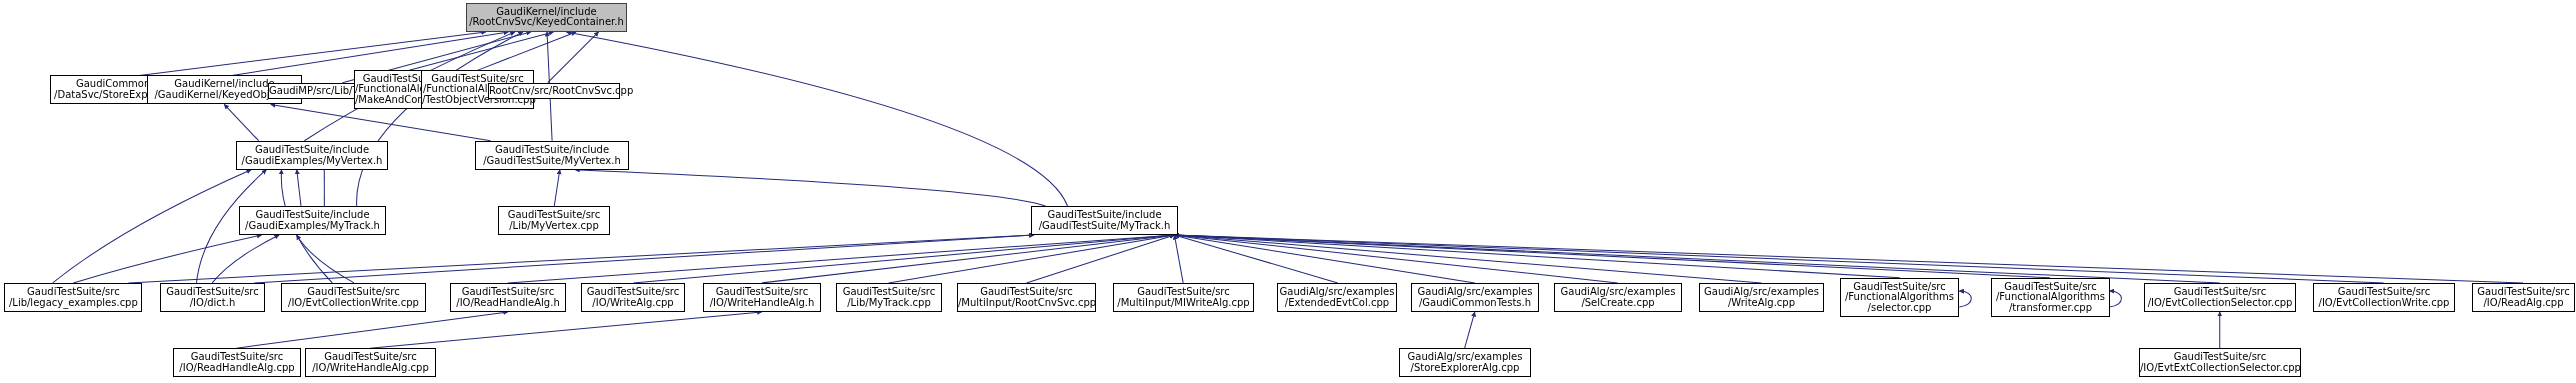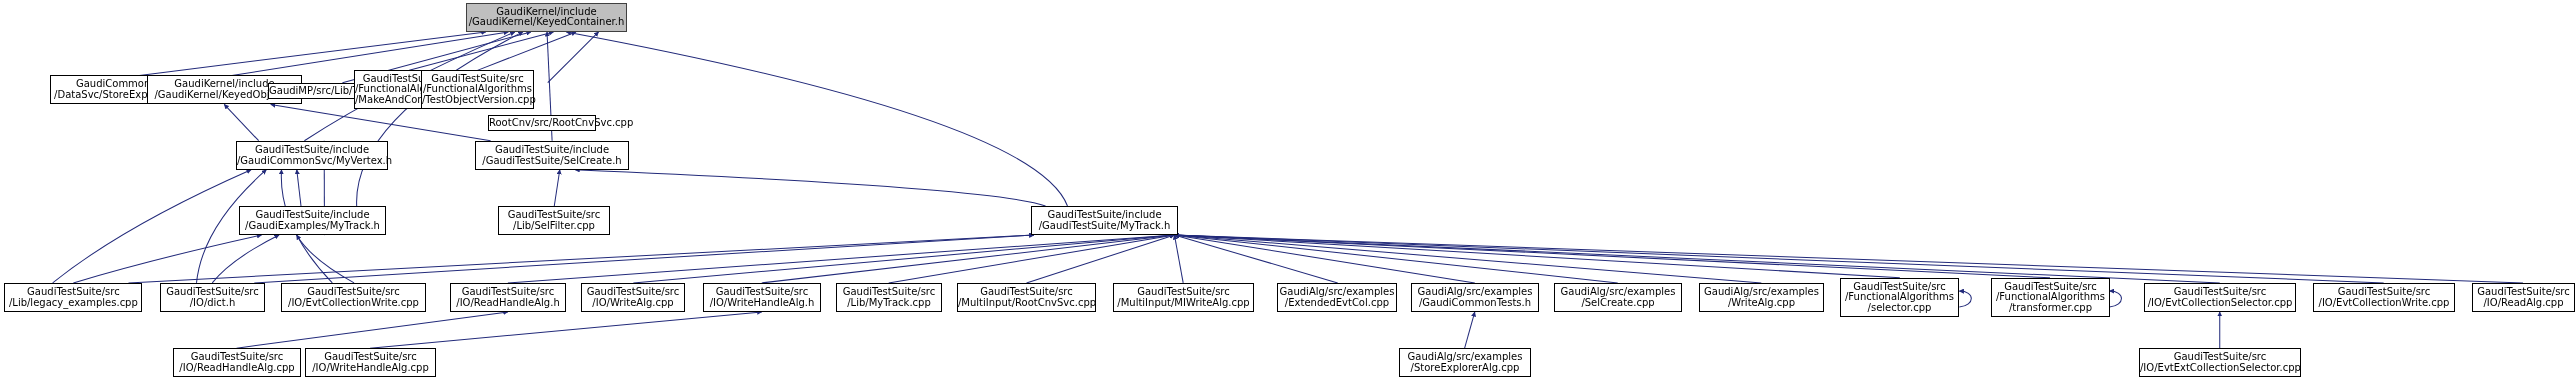--- a/index.html
+++ b/index.html
@@ -104,31 +104,31 @@
         <path d="M 510,480 Q 780,455 1050,430" marker-end="url(#ah)"></path>
         <path d="M 2019,480 Q 2026,455 2033,430" marker-end="url(#ah)"></path>
         <path d="M 3060,480 Q 3060,455 3060,430" marker-end="url(#ah)"></path>
         <path d="M 640,137.3 C 662,135.3 662,115.3 640,115.3" marker-end="url(#ah)"></path>
         <path d="M 2701,423.3 C 2723,421.3 2723,401.3 2701,401.3" marker-end="url(#ah)"></path>
         <path d="M 2908,423.3 C 2930,421.3 2930,401.3 2908,401.3" marker-end="url(#ah)"></path>
       </g>
   </svg>
 
   <div id="node-layer">
-      <div class="node root" style="left: 466px; top: 2.9px; width: 161px; height: 29px;"><span class="ln">GaudiKernel/include</span><span class="ln">/GaudiKernel/KeyedContainer.h</span></div>
+      <div class="node root" style="left: 466px; top: 2.9px; width: 161px; height: 29px;"><span class="ln">GaudiKernel/include</span><span class="ln">/RootCnvSvc/KeyedContainer.h</span></div>
       <div class="node" style="left: 50px; top: 75px; width: 162px; height: 29px;"><span class="ln">GaudiCommonSvc/src</span><span class="ln">/DataSvc/StoreExplorerAlg.cpp</span></div>
       <div class="node" style="left: 147px; top: 75px; width: 155px; height: 29px;"><span class="ln">GaudiKernel/include</span><span class="ln">/GaudiKernel/KeyedObject.h</span></div>
       <div class="node" style="left: 268px; top: 83px; width: 148px; height: 16px;"><span class="ln">GaudiMP/src/Lib/TESSerializer.cpp</span></div>
       <div class="node" style="left: 354px; top: 70px; width: 110px; height: 39px;"><span class="ln">GaudiTestSuite/src</span><span class="ln">/FunctionalAlgorithms</span><span class="ln">/MakeAndConsume.cpp</span></div>
       <div class="node" style="left: 421px; top: 70px; width: 113px; height: 39px;"><span class="ln">GaudiTestSuite/src</span><span class="ln">/FunctionalAlgorithms</span><span class="ln">/TestObjectVersion.cpp</span></div>
-      <div class="node" style="left: 488px; top: 83px; width: 108px; height: 16px; margin-top: 32px;"><span class="ln">RootCnv/src/RootCnvSvc.cpp</span></div>
-      <div class="node" style="left: 236px; top: 141px; width: 152px; height: 29px;"><span class="ln">GaudiTestSuite/include</span><span class="ln">/GaudiCommonSvc/MyVertex.h</span></div>
-      <div class="node" style="left: 475px; top: 141px; width: 154px; height: 29px;"><span class="ln">GaudiTestSuite/include</span><span class="ln">/GaudiTestSuite/SelCreate.h</span></div>
+      <div class="node" style="left: 488px; top: 83px; width: 132px; height: 16px;"><span class="ln">RootCnv/src/RootCnvSvc.cpp</span></div>
+      <div class="node" style="left: 236px; top: 141px; width: 152px; height: 29px;"><span class="ln">GaudiTestSuite/include</span><span class="ln">/GaudiExamples/MyVertex.h</span></div>
+      <div class="node" style="left: 475px; top: 141px; width: 154px; height: 29px;"><span class="ln">GaudiTestSuite/include</span><span class="ln">/GaudiTestSuite/MyVertex.h</span></div>
       <div class="node" style="left: 239px; top: 206px; width: 147px; height: 29px;"><span class="ln">GaudiTestSuite/include</span><span class="ln">/GaudiExamples/MyTrack.h</span></div>
-      <div class="node" style="left: 498px; top: 206px; width: 112px; height: 29px;"><span class="ln">GaudiTestSuite/src</span><span class="ln">/Lib/SelFilter.cpp</span></div>
+      <div class="node" style="left: 498px; top: 206px; width: 112px; height: 29px;"><span class="ln">GaudiTestSuite/src</span><span class="ln">/Lib/MyVertex.cpp</span></div>
       <div class="node" style="left: 1031px; top: 206px; width: 147px; height: 29px;"><span class="ln">GaudiTestSuite/include</span><span class="ln">/GaudiTestSuite/MyTrack.h</span></div>
       <div class="node" style="left: 4.4px; top: 283px; width: 138px; height: 29px;"><span class="ln">GaudiTestSuite/src</span><span class="ln">/Lib/legacy_examples.cpp</span></div>
       <div class="node" style="left: 160px; top: 283px; width: 105px; height: 29px;"><span class="ln">GaudiTestSuite/src</span><span class="ln">/IO/dict.h</span></div>
       <div class="node" style="left: 281px; top: 283px; width: 145px; height: 29px;"><span class="ln">GaudiTestSuite/src</span><span class="ln">/IO/EvtCollectionWrite.cpp</span></div>
       <div class="node" style="left: 450px; top: 283px; width: 116px; height: 29px;"><span class="ln">GaudiTestSuite/src</span><span class="ln">/IO/ReadHandleAlg.h</span></div>
       <div class="node" style="left: 581px; top: 283px; width: 104px; height: 29px;"><span class="ln">GaudiTestSuite/src</span><span class="ln">/IO/WriteAlg.cpp</span></div>
       <div class="node" style="left: 703px; top: 283px; width: 118px; height: 29px;"><span class="ln">GaudiTestSuite/src</span><span class="ln">/IO/WriteHandleAlg.h</span></div>
       <div class="node" style="left: 836px; top: 283px; width: 106px; height: 29px;"><span class="ln">GaudiTestSuite/src</span><span class="ln">/Lib/MyTrack.cpp</span></div>
       <div class="node" style="left: 957px; top: 283px; width: 139px; height: 29px;"><span class="ln">GaudiTestSuite/src</span><span class="ln">/MultiInput/RootCnvSvc.cpp</span></div>
       <div class="node" style="left: 1113px; top: 283px; width: 141px; height: 29px;"><span class="ln">GaudiTestSuite/src</span><span class="ln">/MultiInput/MIWriteAlg.cpp</span></div>

